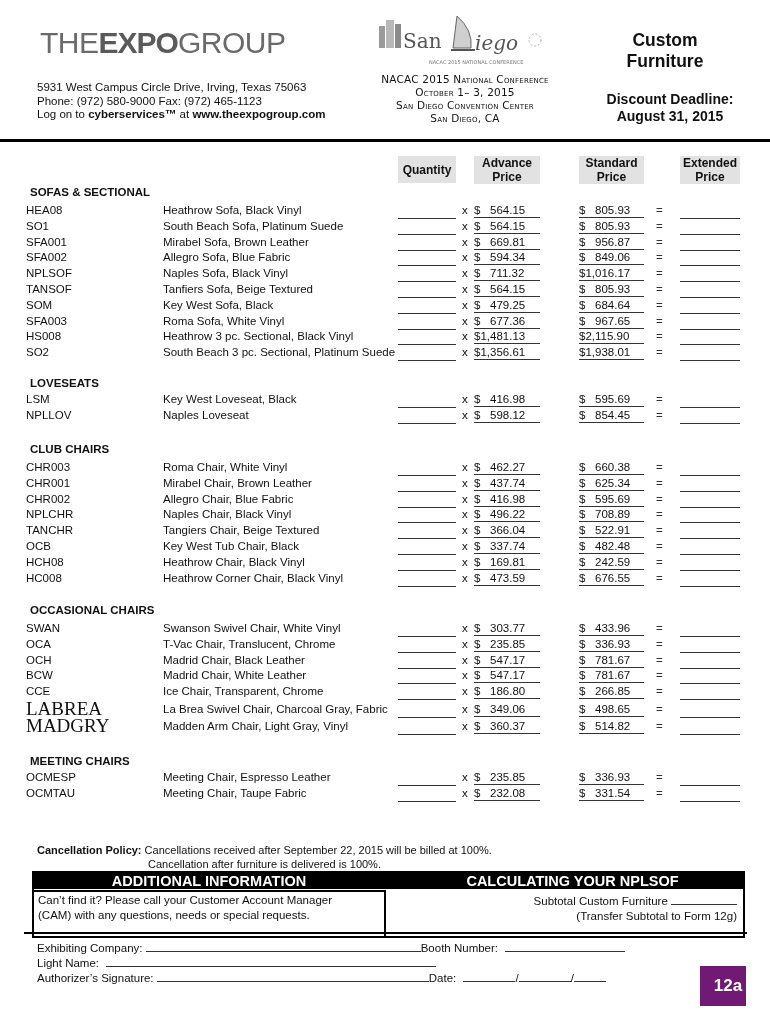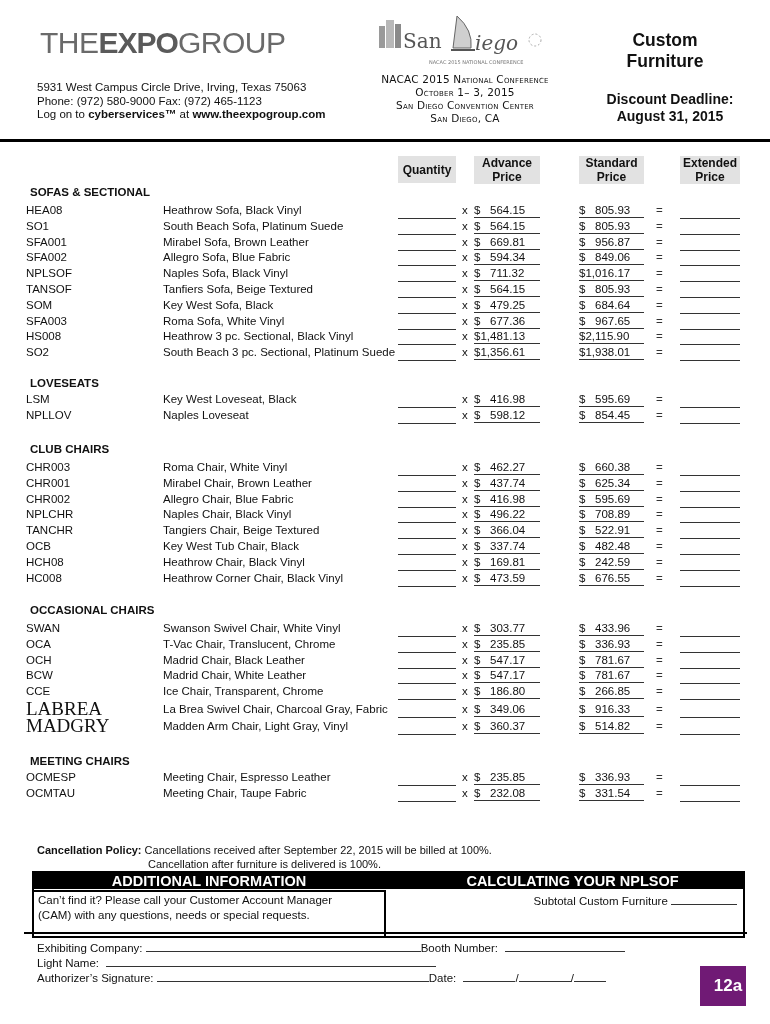--- a/index.html
+++ b/index.html
@@ -546,21 +546,21 @@
       <span class="code serif">LABREA</span>
       <span class="desc">La Brea Swivel Chair, Charcoal Gray, Fabric</span>
       <span class="qty"></span>
       <span class="x">x</span>
       <span class="adv money">
         <span class="cur">$</span>
         <span class="num">349.06</span>
       </span>
       <span class="std money">
         <span class="cur">$</span>
-        <span class="num">916.33</span>
+        <span class="num">498.65</span>
       </span>
       <span class="eq">=</span>
       <span class="ext"></span>
     </div>
     <div class="row" style="top: 718.8px;">
       <span class="code serif">MADGRY</span>
       <span class="desc">Madden Arm Chair, Light Gray, Vinyl</span>
       <span class="qty"></span>
       <span class="x">x</span>
       <span class="adv money">
@@ -618,20 +618,21 @@
 <div class="abs box-head-bar"></div>
 <div class="abs box-head bh-left">ADDITIONAL INFORMATION</div>
 <div class="abs box-head bh-right">CALCULATING YOUR NPLSOF</div>
 <div class="abs box-left-body"></div>
 <div class="abs box-left-text">
   <div>Can’t find it?  Please call your Customer Account Manager</div>
   <div>(CAM) with any questions, needs or special requests.</div>
 </div>
 <div class="abs box-right-text">
   <div><span>Subtotal Custom Furniture</span> <span style="display:inline-block;width:66px;border-bottom:1px solid #333;height:11px;"></span></div>
+  <div>(Transfer Subtotal to Form 12g)</div>
 </div>
 
 <div class="abs sig" style="top:941px;">
   <span>Exhibiting Company:</span>
   <span class="blank" style="width:275px;"></span><span>Booth Number:</span>
   <span class="blank" style="width:120px;margin-left:4px;"></span>
 </div>
 <div class="abs sig" style="top:956px;">
   <span>Light Name:</span>
   <span class="blank" style="width:330px;margin-left:4px;"></span>

